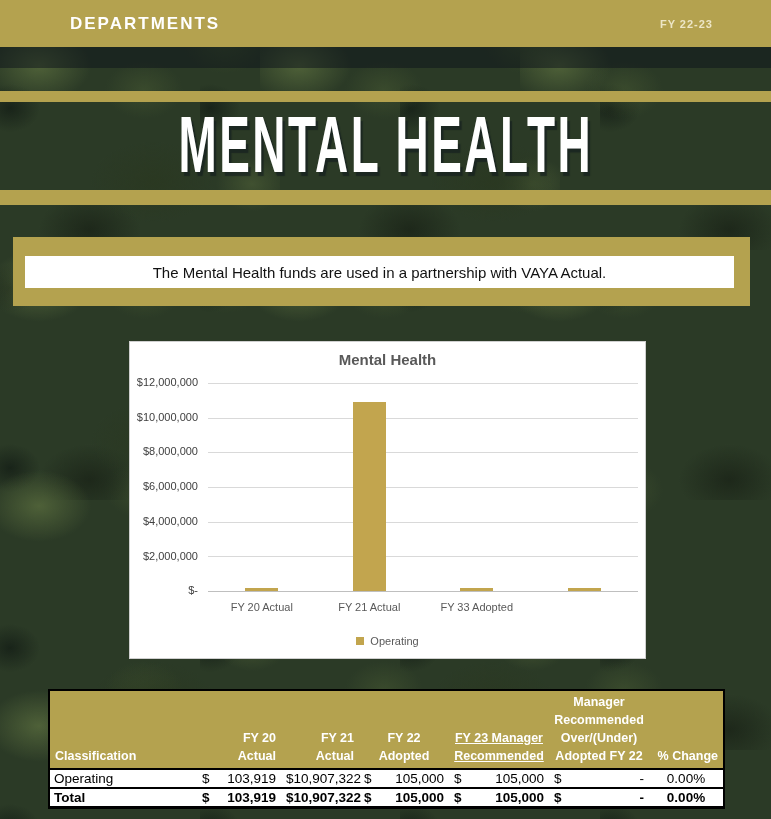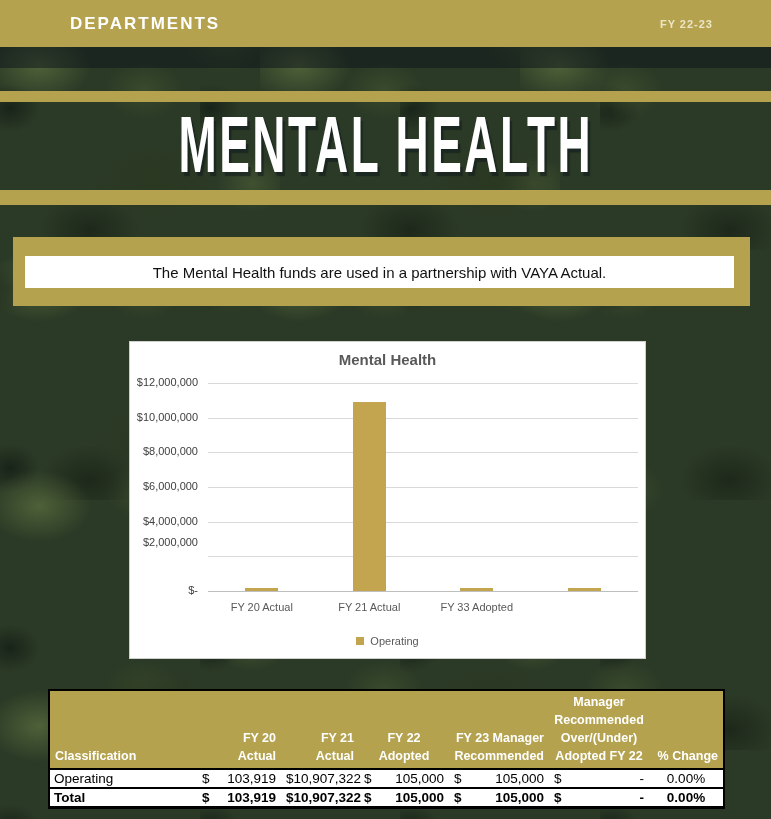--- a/index.html
+++ b/index.html
@@ -108,21 +108,21 @@
       <div class="ylabel" style="top: 34px;">$12,000,000</div>
       <div class="gridline" style="left: 78px; top: 75.6667px; width: 430px;"></div>
       <div class="ylabel" style="top: 68.6667px;">$10,000,000</div>
       <div class="gridline" style="left: 78px; top: 110.333px; width: 430px;"></div>
       <div class="ylabel" style="top: 103.333px;">$8,000,000</div>
       <div class="gridline" style="left: 78px; top: 145px; width: 430px;"></div>
       <div class="ylabel" style="top: 138px;">$6,000,000</div>
       <div class="gridline" style="left: 78px; top: 179.667px; width: 430px;"></div>
       <div class="ylabel" style="top: 172.667px;">$4,000,000</div>
       <div class="gridline" style="left: 78px; top: 214.333px; width: 430px;"></div>
-      <div class="ylabel" style="top: 194px;">$2,000,000</div>
+      <div class="ylabel" style="top: 208px;">$2,000,000</div>
       <div class="gridline baseline" style="left: 78px; top: 249px; width: 430px;"></div>
       <div class="ylabel" style="top: 242px;">$-</div>
       <div class="bar" style="left: 115.25px; top: 246px; width: 33px; height: 3px;"></div>
       <div class="bar" style="left: 222.75px; top: 59.9398px; width: 33px; height: 189.06px;"></div>
       <div class="bar" style="left: 330.25px; top: 246px; width: 33px; height: 3px;"></div>
       <div class="bar" style="left: 437.75px; top: 246px; width: 33px; height: 3px;"></div>
       <div class="xlabel" style="left: 77.75px; top: 258px;">FY 20 Actual</div>
       <div class="xlabel" style="left: 185.25px; top: 258px;">FY 21 Actual</div>
       <div class="xlabel" style="left: 292.75px; top: 258px;">FY 33 Adopted</div>
     </div>
@@ -145,21 +145,21 @@
           <th style="text-align: right;">
             <div>FY 20 Actual</div>
           </th>
           <th style="text-align: right;">
             <div>FY 21 Actual</div>
           </th>
           <th style="text-align: center;">
             <div>FY 22</div>
             <div>Adopted</div>
           </th>
-          <th style="text-align: right;">
+          <th style="text-align: center; text-decoration: underline;">
             <div>FY 23 Manager</div>
             <div>Recommended</div>
           </th>
           <th style="text-align: center;">
             <div>Manager</div>
             <div>Recommended</div>
             <div>Over/(Under)</div>
             <div>Adopted FY 22</div>
           </th>
           <th style="text-align: right;">

